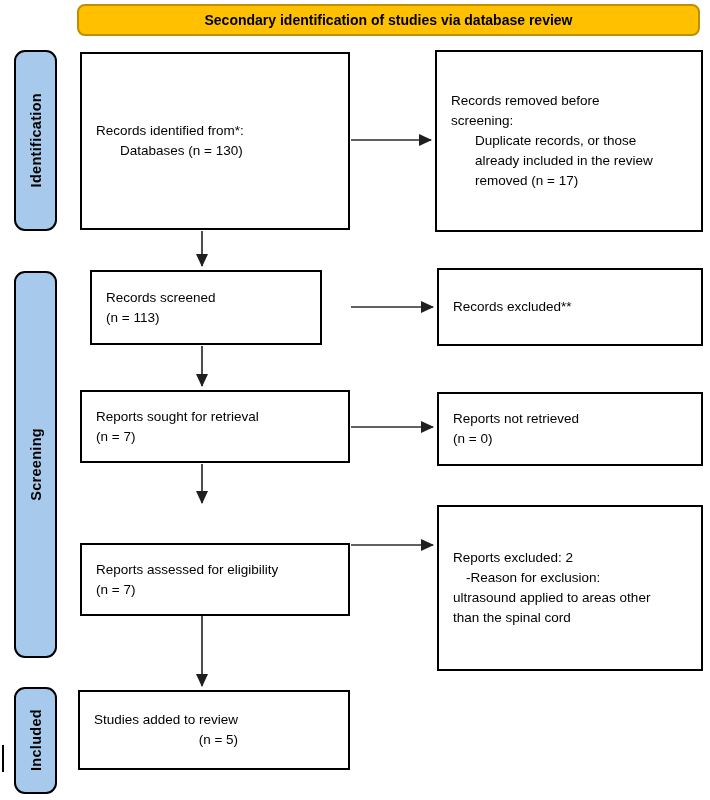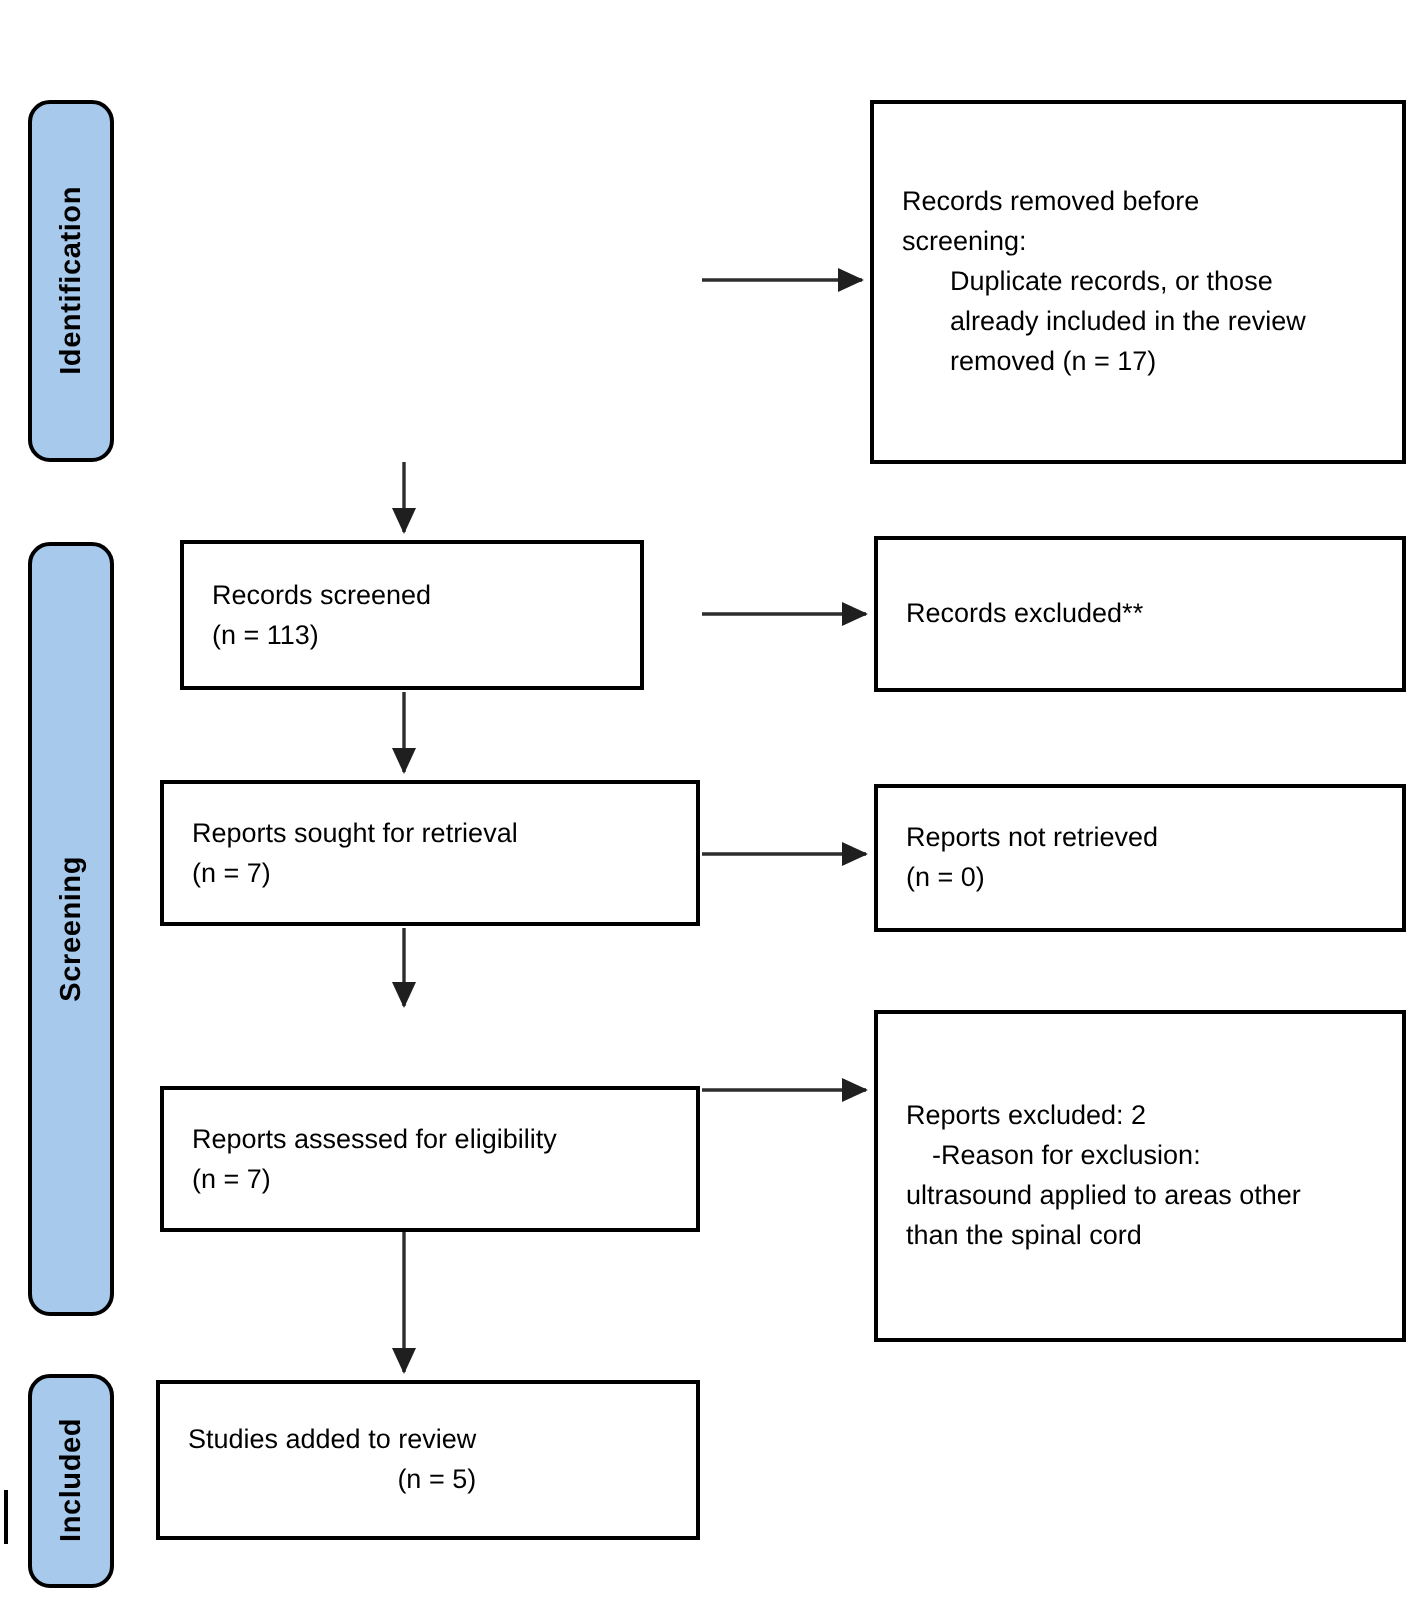--- a/index.html
+++ b/index.html
@@ -60,31 +60,40 @@
     <line x1="202" y1="231" x2="202" y2="266" stroke="#2d2d2d" stroke-width="1.7" marker-end="url(#ah)"></line>
     <line x1="202" y1="346" x2="202" y2="386" stroke="#2d2d2d" stroke-width="1.7" marker-end="url(#ah)"></line>
     <line x1="202" y1="464" x2="202" y2="503" stroke="#2d2d2d" stroke-width="1.7" marker-end="url(#ah)"></line>
     <line x1="202" y1="581" x2="202" y2="686" stroke="#2d2d2d" stroke-width="1.7" marker-end="url(#ah)"></line>
     <line x1="351" y1="140" x2="431" y2="140" stroke="#2d2d2d" stroke-width="1.7" marker-end="url(#ah)"></line>
     <line x1="351" y1="307" x2="433" y2="307" stroke="#2d2d2d" stroke-width="1.7" marker-end="url(#ah)"></line>
     <line x1="351" y1="427" x2="433" y2="427" stroke="#2d2d2d" stroke-width="1.7" marker-end="url(#ah)"></line>
     <line x1="351" y1="545" x2="433" y2="545" stroke="#2d2d2d" stroke-width="1.7" marker-end="url(#ah)"></line>
   </svg>
 
+  <div class="banner">
+    <span>Secondary identification of studies via database review</span>
+  </div>
 
   <div class="stage" id="stage-identification">
     <span class="vtext">Identification</span>
   </div>
   <div class="stage" id="stage-screening">
     <span class="vtext">Screening</span>
   </div>
   <div class="stage" id="stage-included">
     <span class="vtext">Included</span>
   </div>
 
+  <div class="box" id="box-records-identified">
+    <div class="box-text">
+      <div>Records identified from*:</div>
+      <div class="indent-md">Databases (n = 130)</div>
+    </div>
+  </div>
 
   <div class="box" id="box-records-removed">
     <div class="box-text">
       <div><span>Records removed </span><span class="it">before</span></div>
       <div><span class="it">screening</span><span>:</span></div>
       <div class="indent-md">
         <div>Duplicate records, or those</div>
         <div>already included in the review</div>
         <div>removed (n = 17)</div>
       </div>

